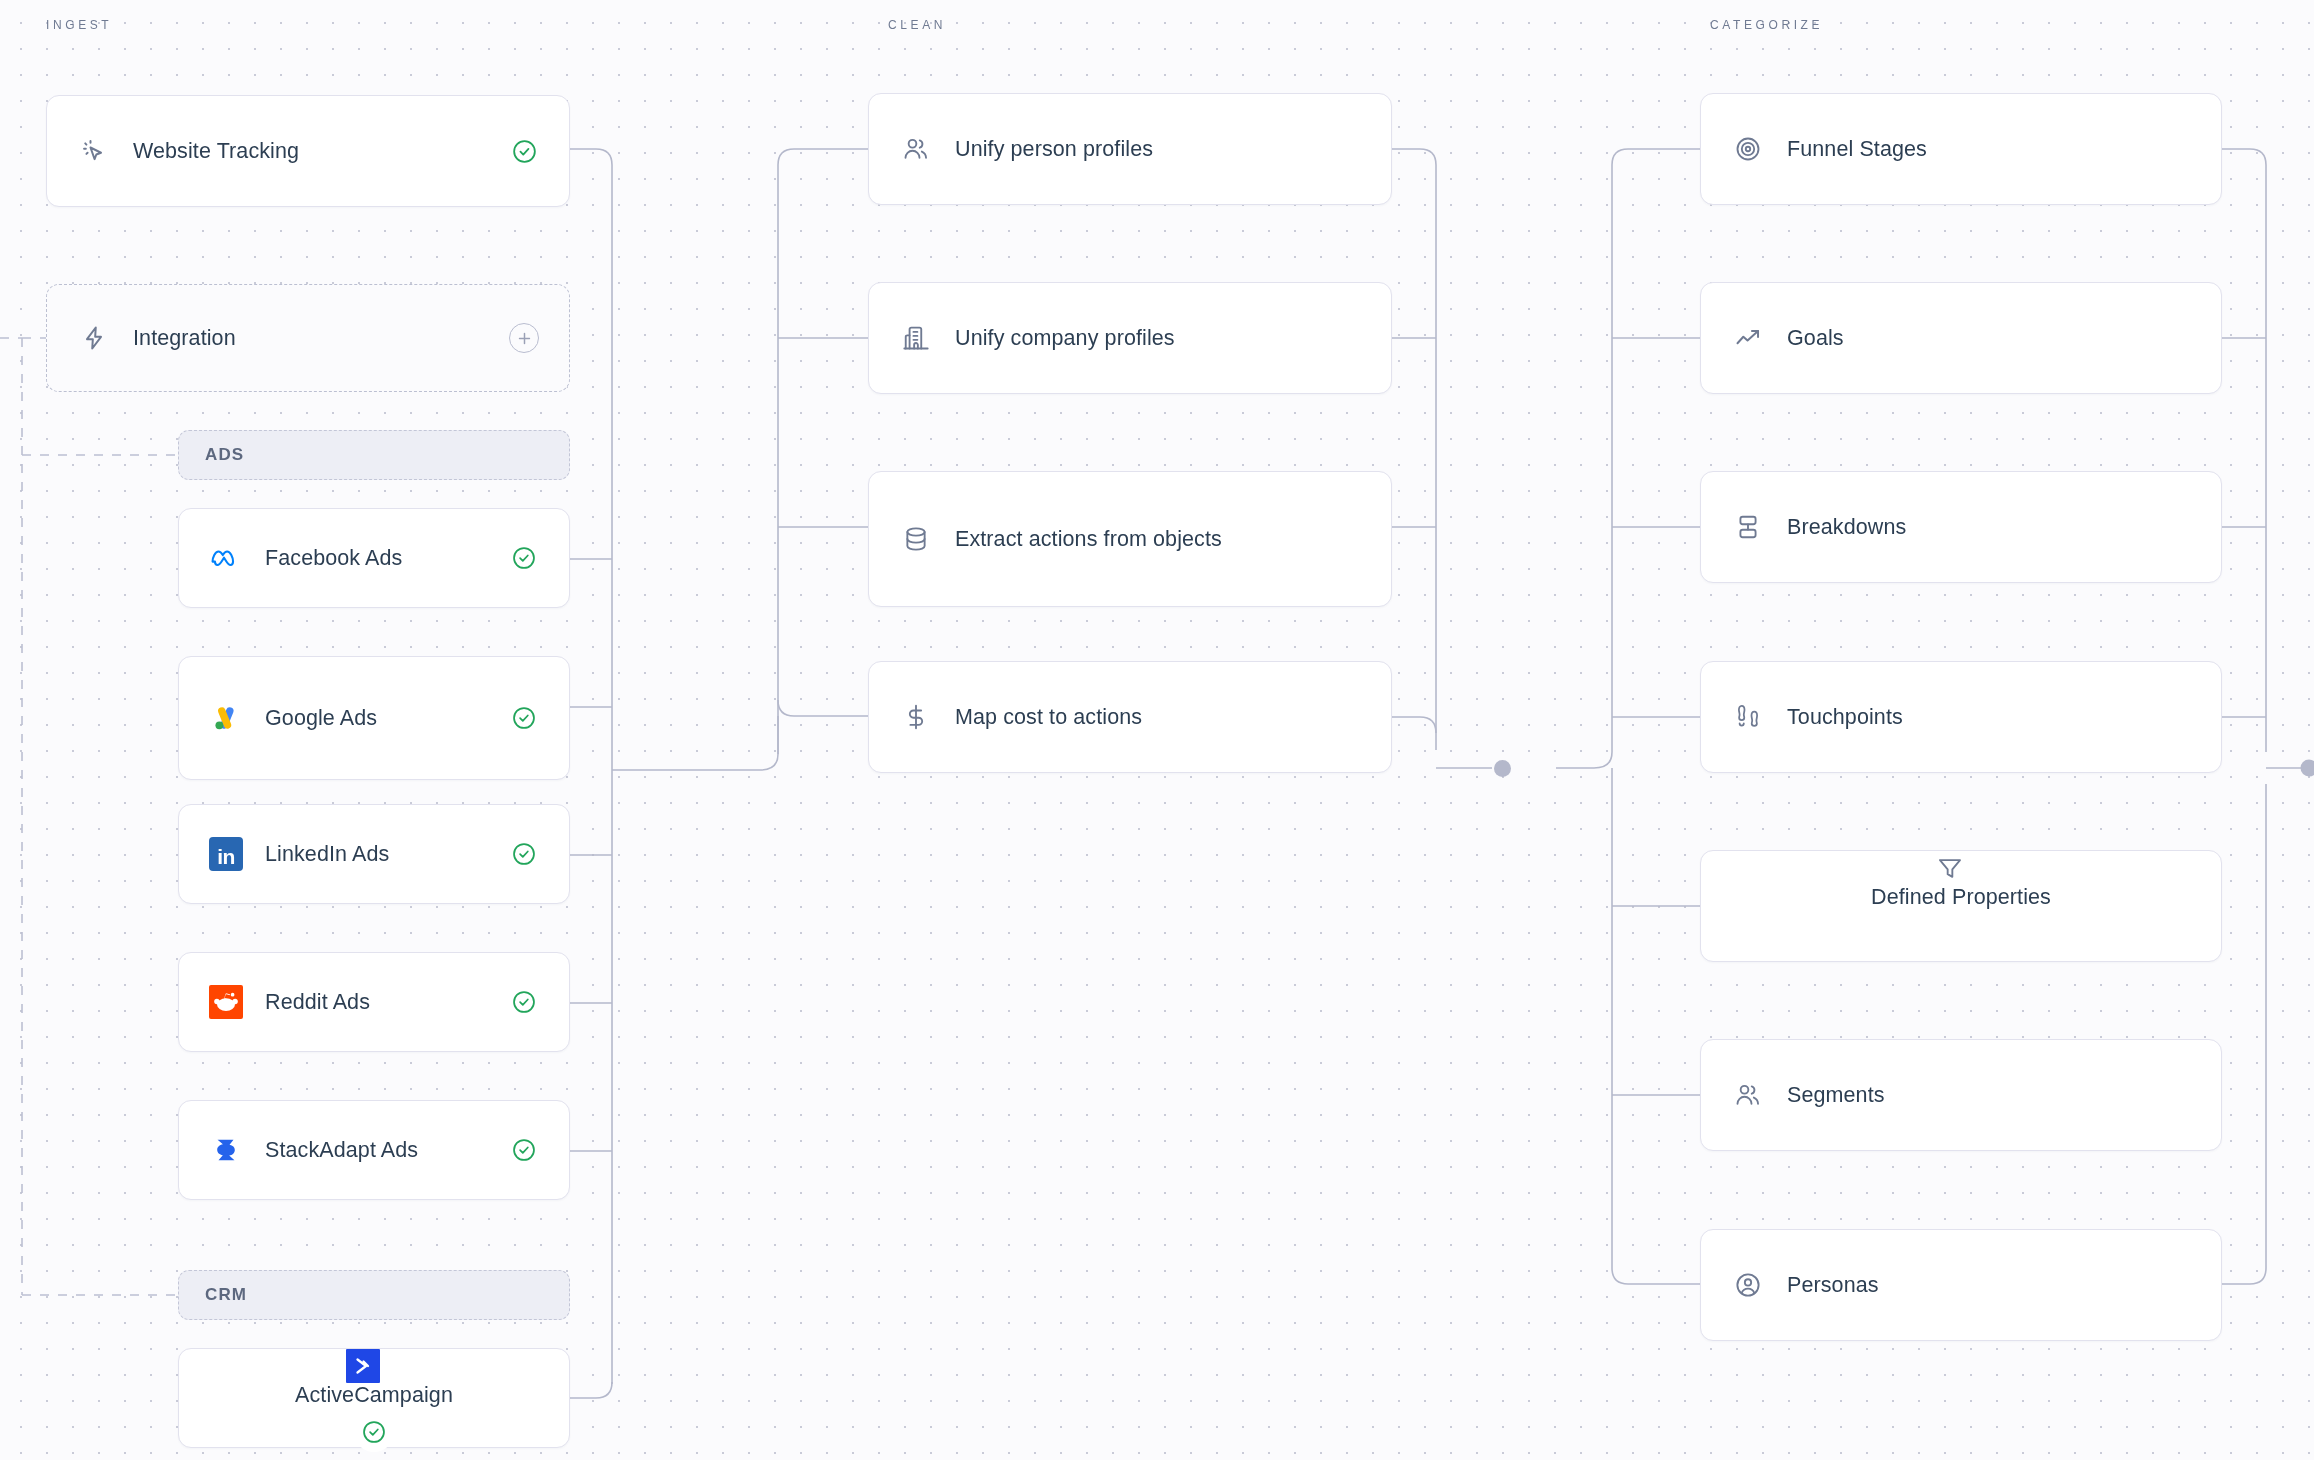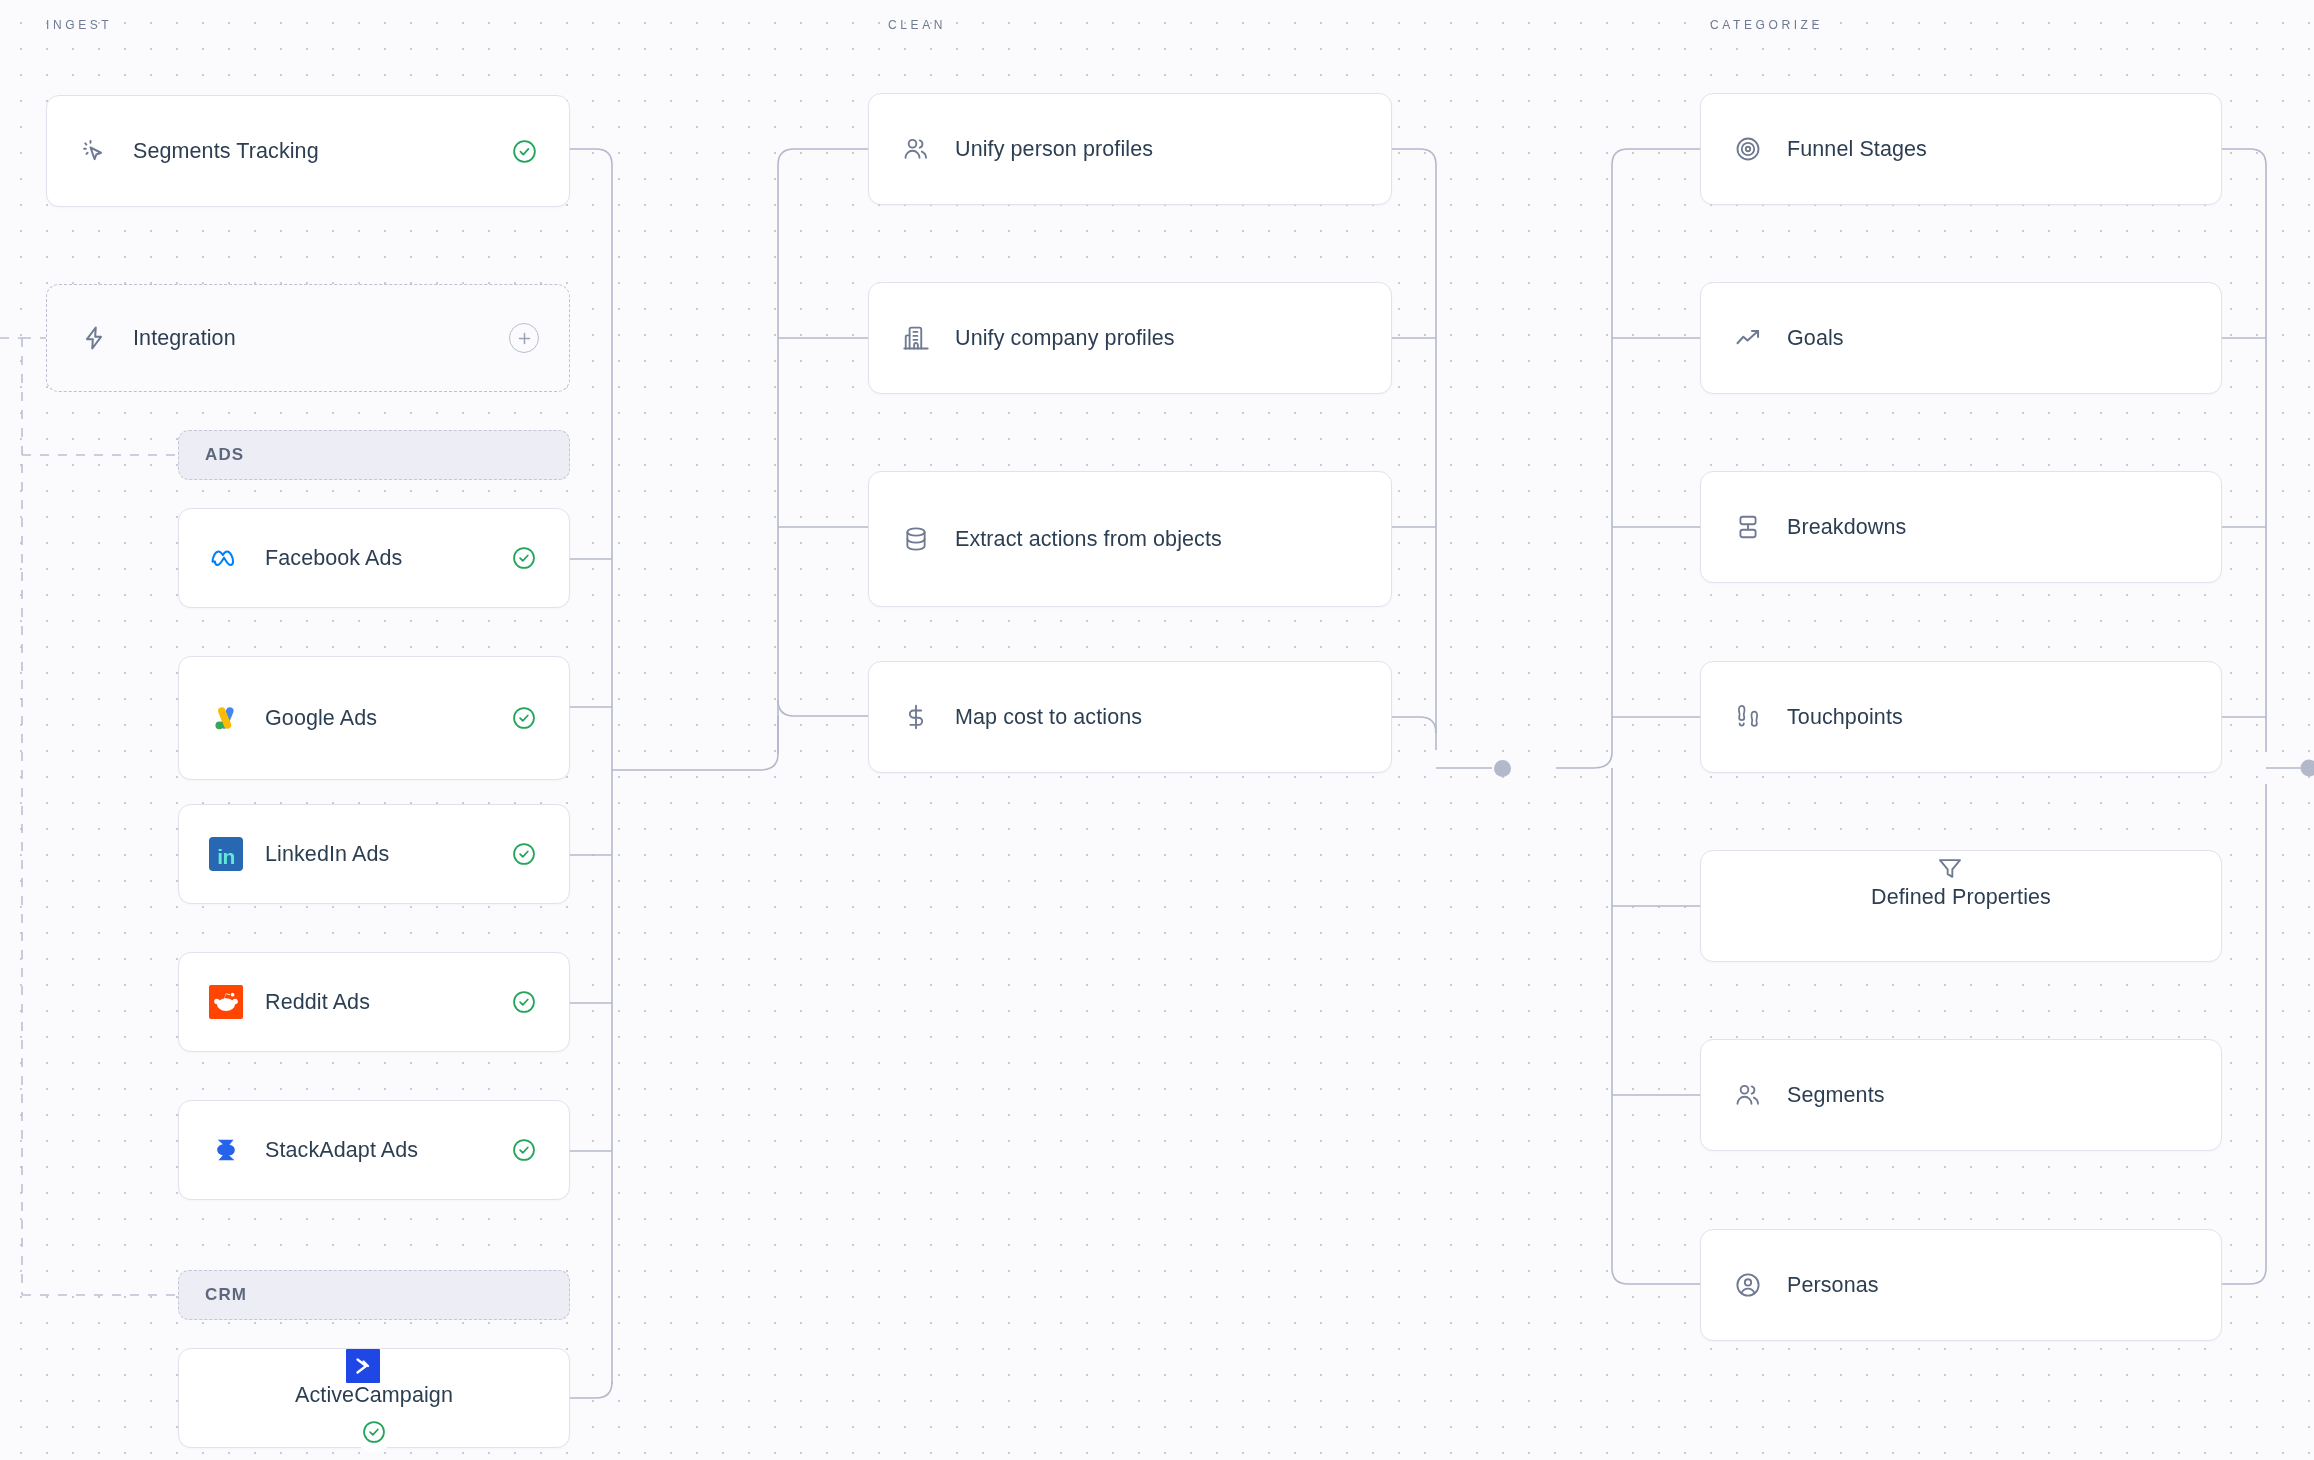--- a/index.html
+++ b/index.html
@@ -141,21 +141,21 @@
     border-radius: 3px;
     display: flex;
     align-items: center;
     justify-content: center;
   }
   .brand-tile.linkedin { background: #2867B2; border-radius: 4px; }
   .brand-tile.reddit   { background: #FF4500; border-radius: 2px; }
   .brand-tile.activecampaign { background: #1F47E6; border-radius: 1px; }
 
   .li-text {
-    color: #5eead4;
+    color: #ffffff;
     font-size: 21px;
     font-weight: 700;
     line-height: 1;
     letter-spacing: -0.6px;
     transform: translateY(1.5px);
   }
 
   
   .junction-dot {
     position: absolute;
@@ -231,21 +231,21 @@
   <div class="node" style="left:46px; top:95px; width:524px; height:112px;">
     <span class="node-icon">
       <svg width="28" height="28" viewBox="0 0 24 24" fill="none" stroke="#6f7a92" stroke-width="1.7" stroke-linecap="round" stroke-linejoin="round">
         <path d="M9 9l9 4.5-4 1.5-1.5 4L9 9z"></path>
         <path d="M9 3.5V5"></path>
           <path d="M4.5 5.5l1 1"></path>
           <path d="M3.5 10h1.5"></path>
           <path d="M5.5 14.5l1-1"></path>
       </svg>
     </span>
-    <span class="node-label">Segments Tracking</span>
+    <span class="node-label">Website Tracking</span>
     <span class="node-status">
       <span class="status-check">
         <svg width="27" height="27" viewBox="0 0 24 24" fill="none" stroke="#22a55b" stroke-width="1.6" stroke-linecap="round" stroke-linejoin="round">
           <circle cx="12" cy="12" r="9.2"></circle>
             <path d="M8.4 12.2l2.5 2.5 4.6-5"></path>
         </svg>
       </span>
     </span>
   </div>
 

